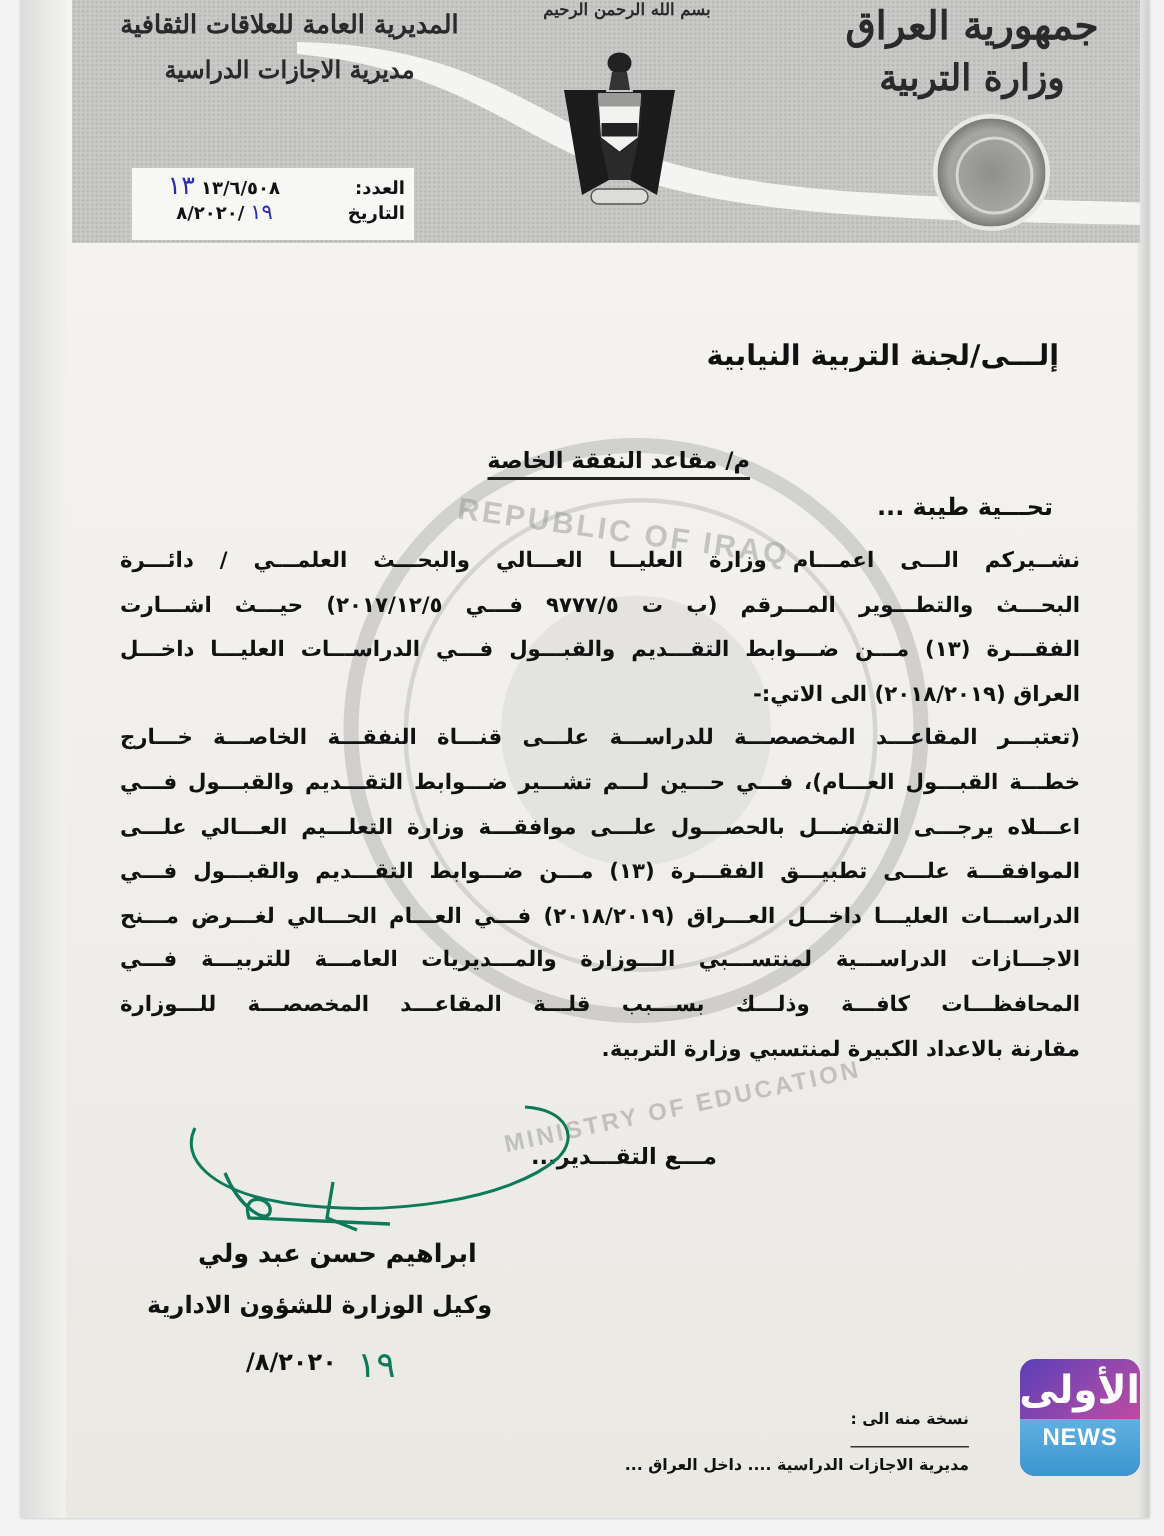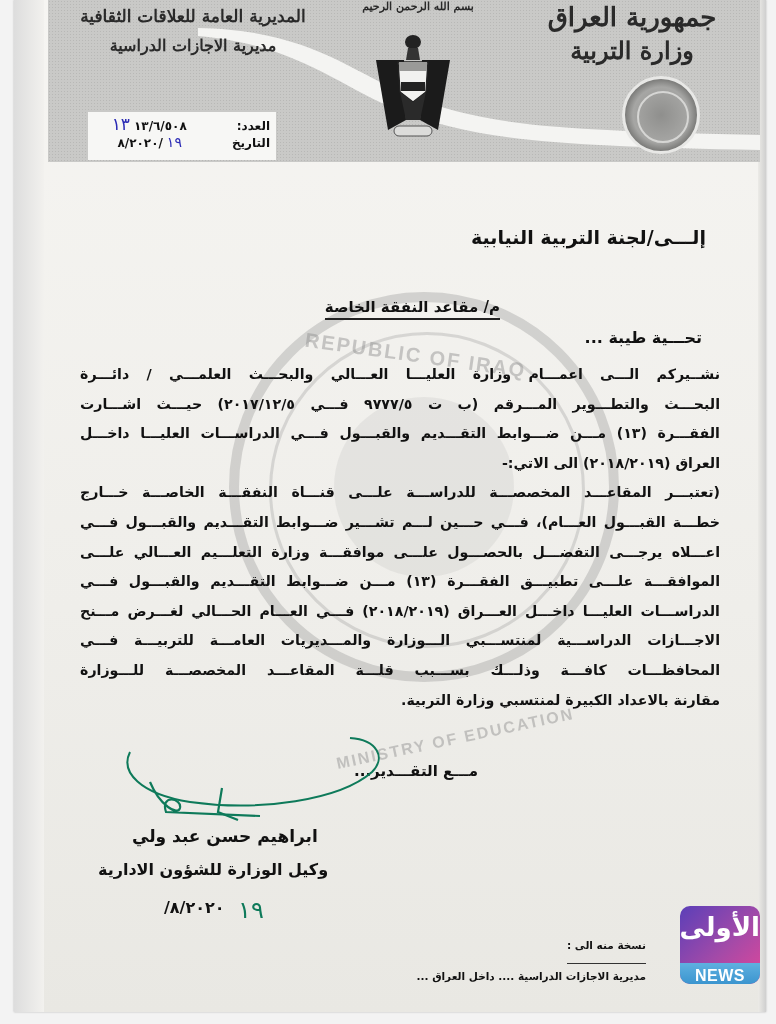--- a/index.html
+++ b/index.html
@@ -17,21 +17,21 @@
     
     .header-band {
       position: absolute; left: 34px; top: 0; width: 712px; height: 162px;
       background: #c9c9c7;
       background-image: radial-gradient(#b8b8b6 0.8px, transparent 0.9px);
       background-size: 3px 3px;
     }
     .header-wave {
       position: absolute; left: 0; top: 0; width: 712px; height: 162px;
     }
-    .hdr-right { position:absolute; right: 28px; top: 2px; width: 200px; text-align: center; direction: rtl; }
+    .hdr-right { position:absolute; right: 12px; top: 2px; width: 200px; text-align: center; direction: rtl; }
     .hdr-right .l1 { font-family: "DejaVu Serif", serif; font-size: 26px; font-weight: bold; color: #2a2a2a; letter-spacing: 1px; }
     .hdr-right .l2 { font-family: "DejaVu Serif", serif; font-size: 24px; font-weight: bold; color: #2a2a2a; margin-top: 4px; }
     .hdr-left { position:absolute; left: 30px; top: 0; width: 230px; text-align: center; direction: rtl; }
     .hdr-left div { font-family: "DejaVu Serif", serif; font-weight: bold; color: #2a2a2a; }
     .hdr-left .l1 { font-size: 17px; margin-top: 6px; }
     .hdr-left .l2 { font-size: 16px; margin-top: 10px; }
     .hdr-left .l3 { font-size: 14px; margin-top: 10px; }
     .basmala { position:absolute; left: 300px; top: 0; width: 140px; text-align:center; font-family: "DejaVu Serif", serif; font-size: 11px; font-weight:bold; color:#2a2a2a; direction: rtl; }
     .eagle { position:absolute; left: 320px; top: 30px; width: 90px; height: 110px; }
     .seal-small { position:absolute; right: 60px; top: 76px; width: 78px; height: 78px; border-radius: 50%;
@@ -68,21 +68,21 @@
     .sig-date { position:absolute; left: 150px; top: 898px; font-size: 16px; font-weight: bold; direction: ltr; white-space: nowrap; }
     .sig-date-hand { position:absolute; left: 224px; top: 896px; font-size: 24px; color: #0e7a5a; }
 
     .cc { position:absolute; right: 120px; top: 934px; direction: rtl; text-align: right; }
     .cc-title { font-size: 10.5px; font-weight: bold; border-bottom: 1px solid #333; display: inline-block; padding-bottom: 12px; margin-left: 0; }
     .cc-item { font-size: 10.5px; font-weight: bold; margin-top: 6px; white-space: nowrap; }
 
     .news-logo { position:absolute; left: 666px; top: 906px; width: 80px; height: 78px; border-radius: 10px; overflow: hidden;
       background: linear-gradient(135deg, #5b3fb8 0%, #a34aa8 55%, #e0479a 100%); }
     .news-logo .mark { position:absolute; left: 0; top: 6px; width: 80px; text-align: center; font-family: "DejaVu Sans", sans-serif; font-weight: bold; font-size: 26px; color: #fff; direction: rtl; }
-    .news-logo .news { position:absolute; left: 0; bottom: 0; width: 80px; height: 21px; background: linear-gradient(180deg,#5fb0e0 0%,#3b95cf 100%); color: #fff; text-align: center; font-family: "Liberation Sans", sans-serif; font-weight: bold; font-size: 16px; line-height: 26px; letter-spacing: 0.5px; }
+    .news-logo .news { position:absolute; left: 0; bottom: 0; width: 80px; height: 38px; background: linear-gradient(180deg,#5fb0e0 0%,#3b95cf 100%); color: #fff; text-align: center; font-family: "Liberation Sans", sans-serif; font-weight: bold; font-size: 16px; line-height: 26px; letter-spacing: 0.5px; }
   </style>
 </head>
 <body>
 
 <div class="paper">
   <div class="paper-edge-left"></div>
   <div class="paper-edge-right"></div>
 
   <div class="header-band">
     <svg class="header-wave" viewBox="0 0 712 162" preserveAspectRatio="none">

